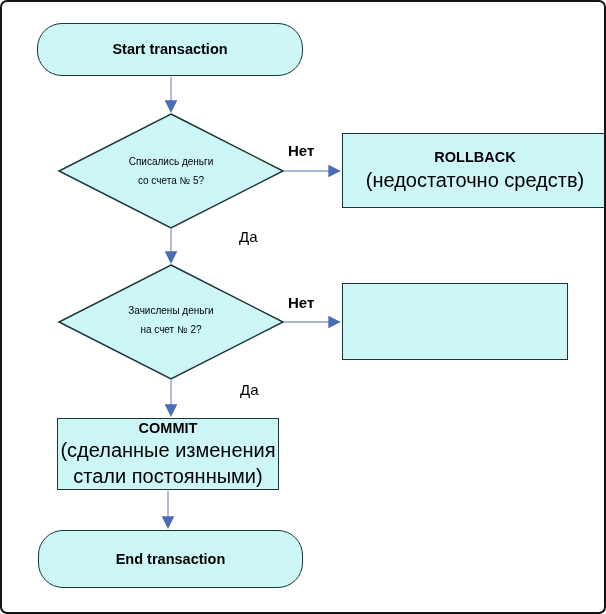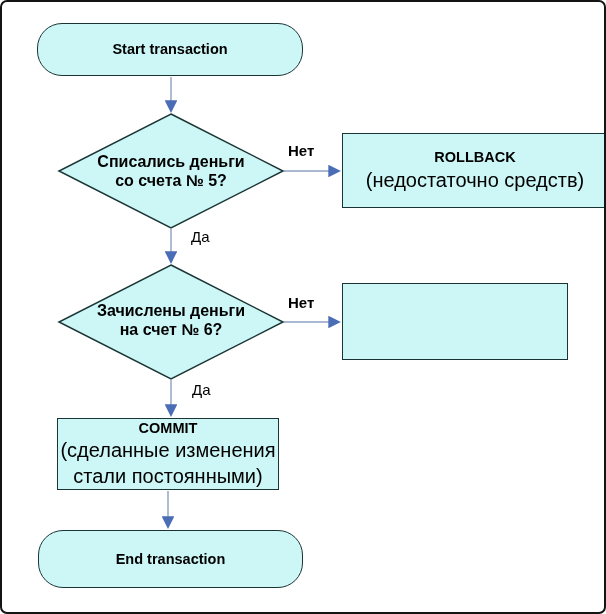--- a/index.html
+++ b/index.html
@@ -43,32 +43,32 @@
     line-height: 1.3;
   }
   .node-subtitle {
     font-size: 20px;
     line-height: 1.3;
   }
   .diamond-label {
     position: absolute;
     width: 200px;
     text-align: center;
-    font-weight: bold;
-    font-size: 16px;
+    font-weight: normal;
+    font-size: 10px;
     line-height: 19px;
   }
   .diamond-label span { display: block; }
   .subtitle-line { display: block; }
   .edge-label {
     position: absolute;
     font-size: 15px;
   }
   .edge-label.no { font-weight: bold; }
-  .edge-label.yes { font-weight: normal; }
+  .edge-label.yes { font-weight: normal; margin-left: 48px; }
 </style>
 </head>
 <body>
 
 <div id="canvas">
 
   <svg id="shapes-svg" viewBox="0 0 606 614" xmlns="http://www.w3.org/2000/svg">
     <defs>
       <marker id="arrowhead" viewBox="0 0 10 10" refX="8.5" refY="5" markerWidth="9" markerHeight="9" orient="auto">
         <path d="M0,0 L10,5 L0,10 z" fill="#4A6DB5"></path>
@@ -95,21 +95,21 @@
     <span>со счета № 5?</span>
   </div>
 
   <div class="node" style="left:342px; top:133px; width:266px; height:75px;">
     <div class="node-title">ROLLBACK</div>
     <div class="node-subtitle">(недостаточно средств)</div>
   </div>
 
   <div class="diamond-label" style="left:71px; top:301px;">
     <span>Зачислены деньги</span>
-    <span>на счет № 6?</span>
+    <span>на счет № 2?</span>
   </div>
 
   <div class="node" style="left:342px; top:283px; width:226px; height:77px;">
     <div class="node-title"></div>
     <div class="node-subtitle"></div>
   </div>
 
   <div class="node terminator" style="left:38px; top:530px; width:265px; height:58px;">
     <div class="node-title">End transaction</div>
   </div>

